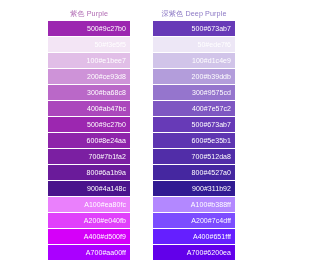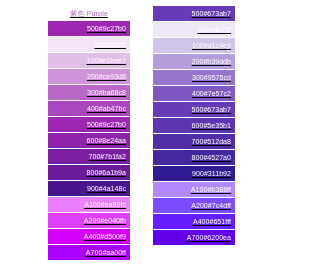--- a/index.html
+++ b/index.html
@@ -22,21 +22,20 @@
     display: flex;
     flex-direction: row;
     justify-content: flex-start;
     padding-left: 48px;
     padding-top: 6px;
   }
   .palette-column {
     width: 82px;
     display: flex;
     flex-direction: column;
-    text-decoration: underline;
   }
   .palette-column.col-right {
     margin-left: 23px;
   }
   .column-header {
     height: 15px;
     line-height: 15px;
     font-size: 7.2px;
     color: #b06ab3;
     text-align: center;
@@ -118,20 +117,21 @@
         <div class="swatch-row" style="background: rgb(213, 0, 249);">
           <span class="swatch-label" style="color: rgb(255, 255, 255);">A400#d500f9</span>
         </div>
         <div class="swatch-row" style="background: rgb(170, 0, 255);">
           <span class="swatch-label" style="color: rgb(255, 255, 255);">A700#aa00ff</span>
         </div>
       </div>
   </div>
 
   <div class="palette-column col-right">
+    <div class="column-header" style="color: rgb(139, 119, 196);">深紫色 Deep Purple</div>
     <div class="swatch-list">
         <div class="swatch-row" style="background: rgb(103, 58, 183);">
           <span class="swatch-label" style="color: rgb(255, 255, 255);">500#673ab7</span>
         </div>
         <div class="swatch-row" style="background: rgb(237, 231, 246);">
           <span class="swatch-label" style="color: rgb(255, 255, 255);">50#ede7f6</span>
         </div>
         <div class="swatch-row" style="background: rgb(209, 196, 233);">
           <span class="swatch-label" style="color: rgb(255, 255, 255);">100#d1c4e9</span>
         </div>

